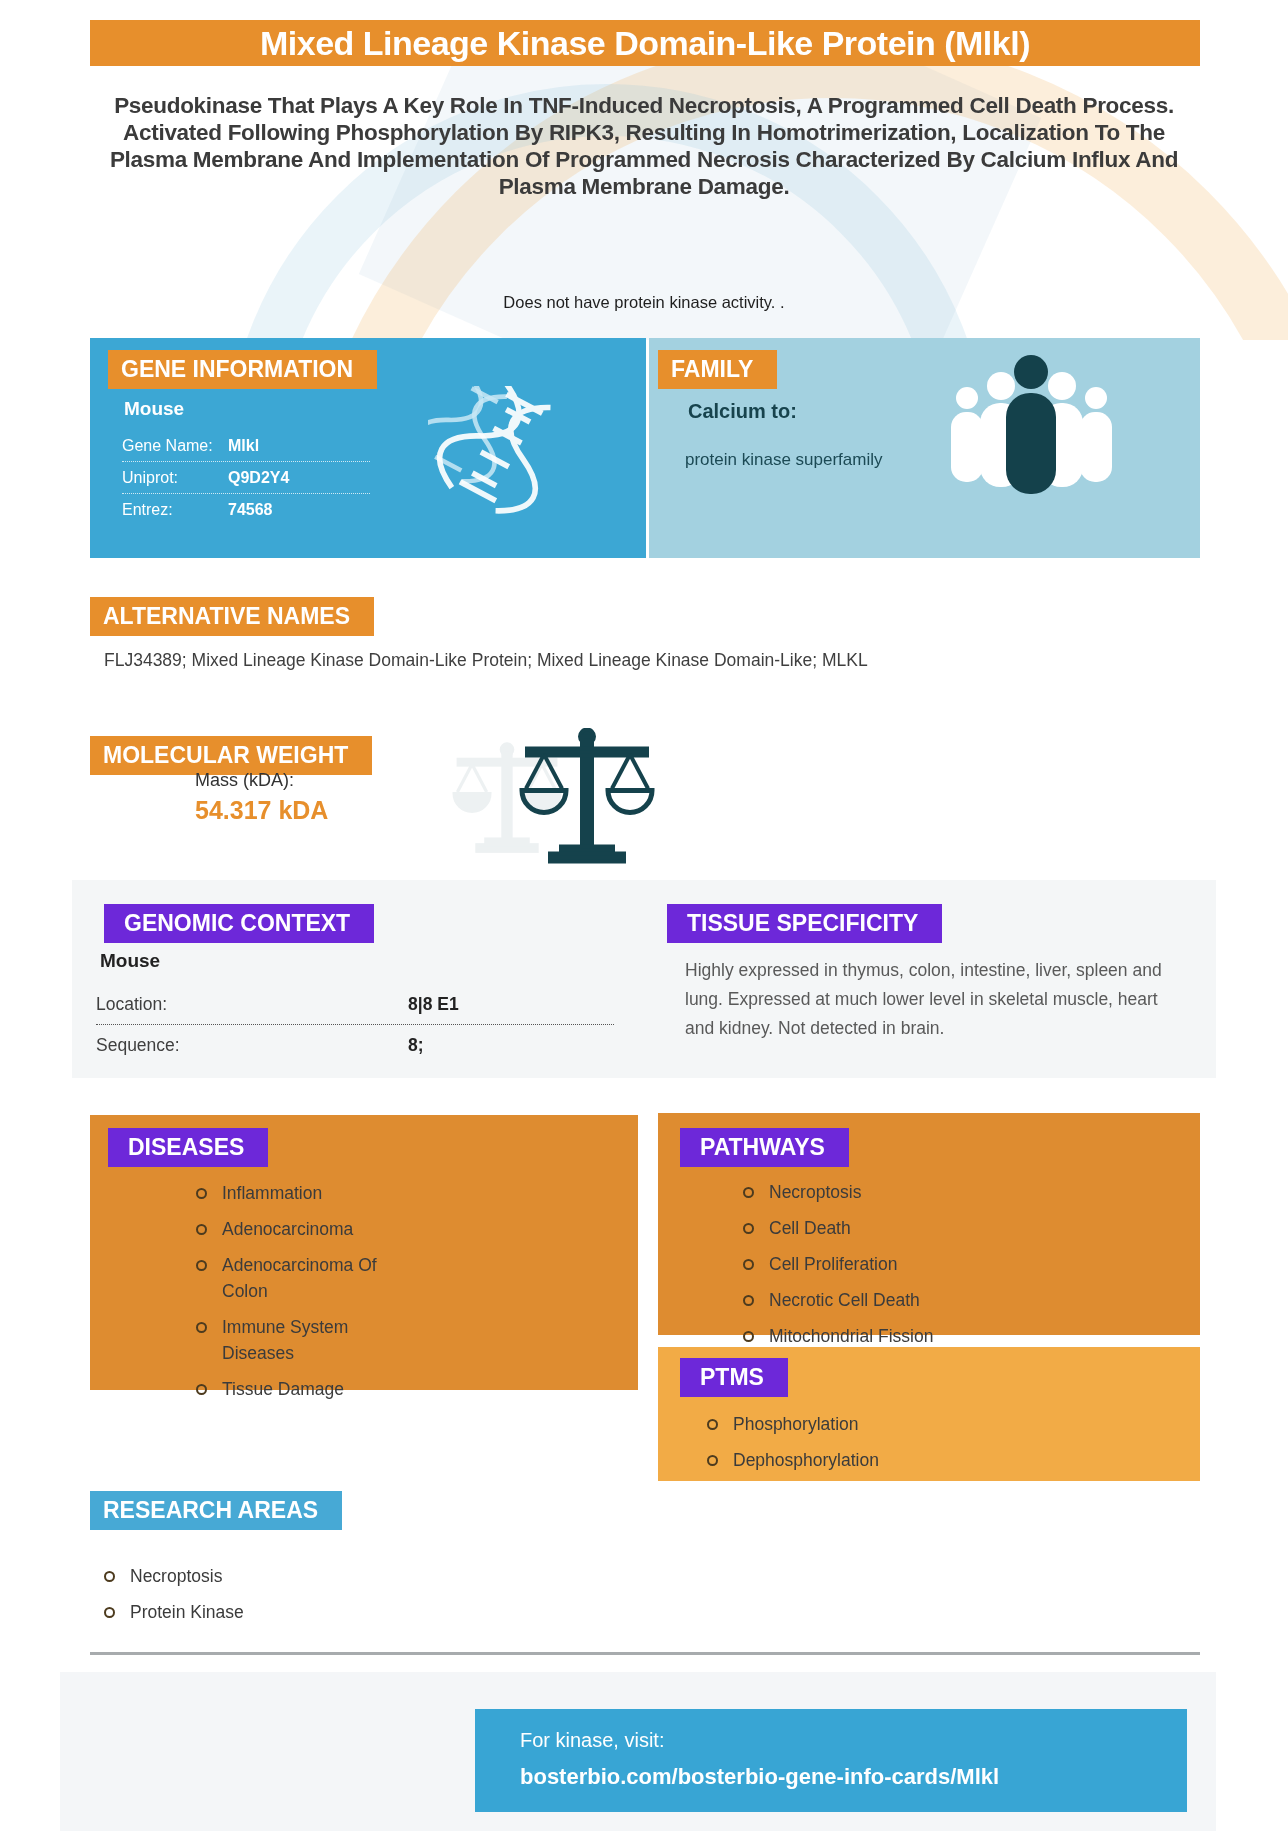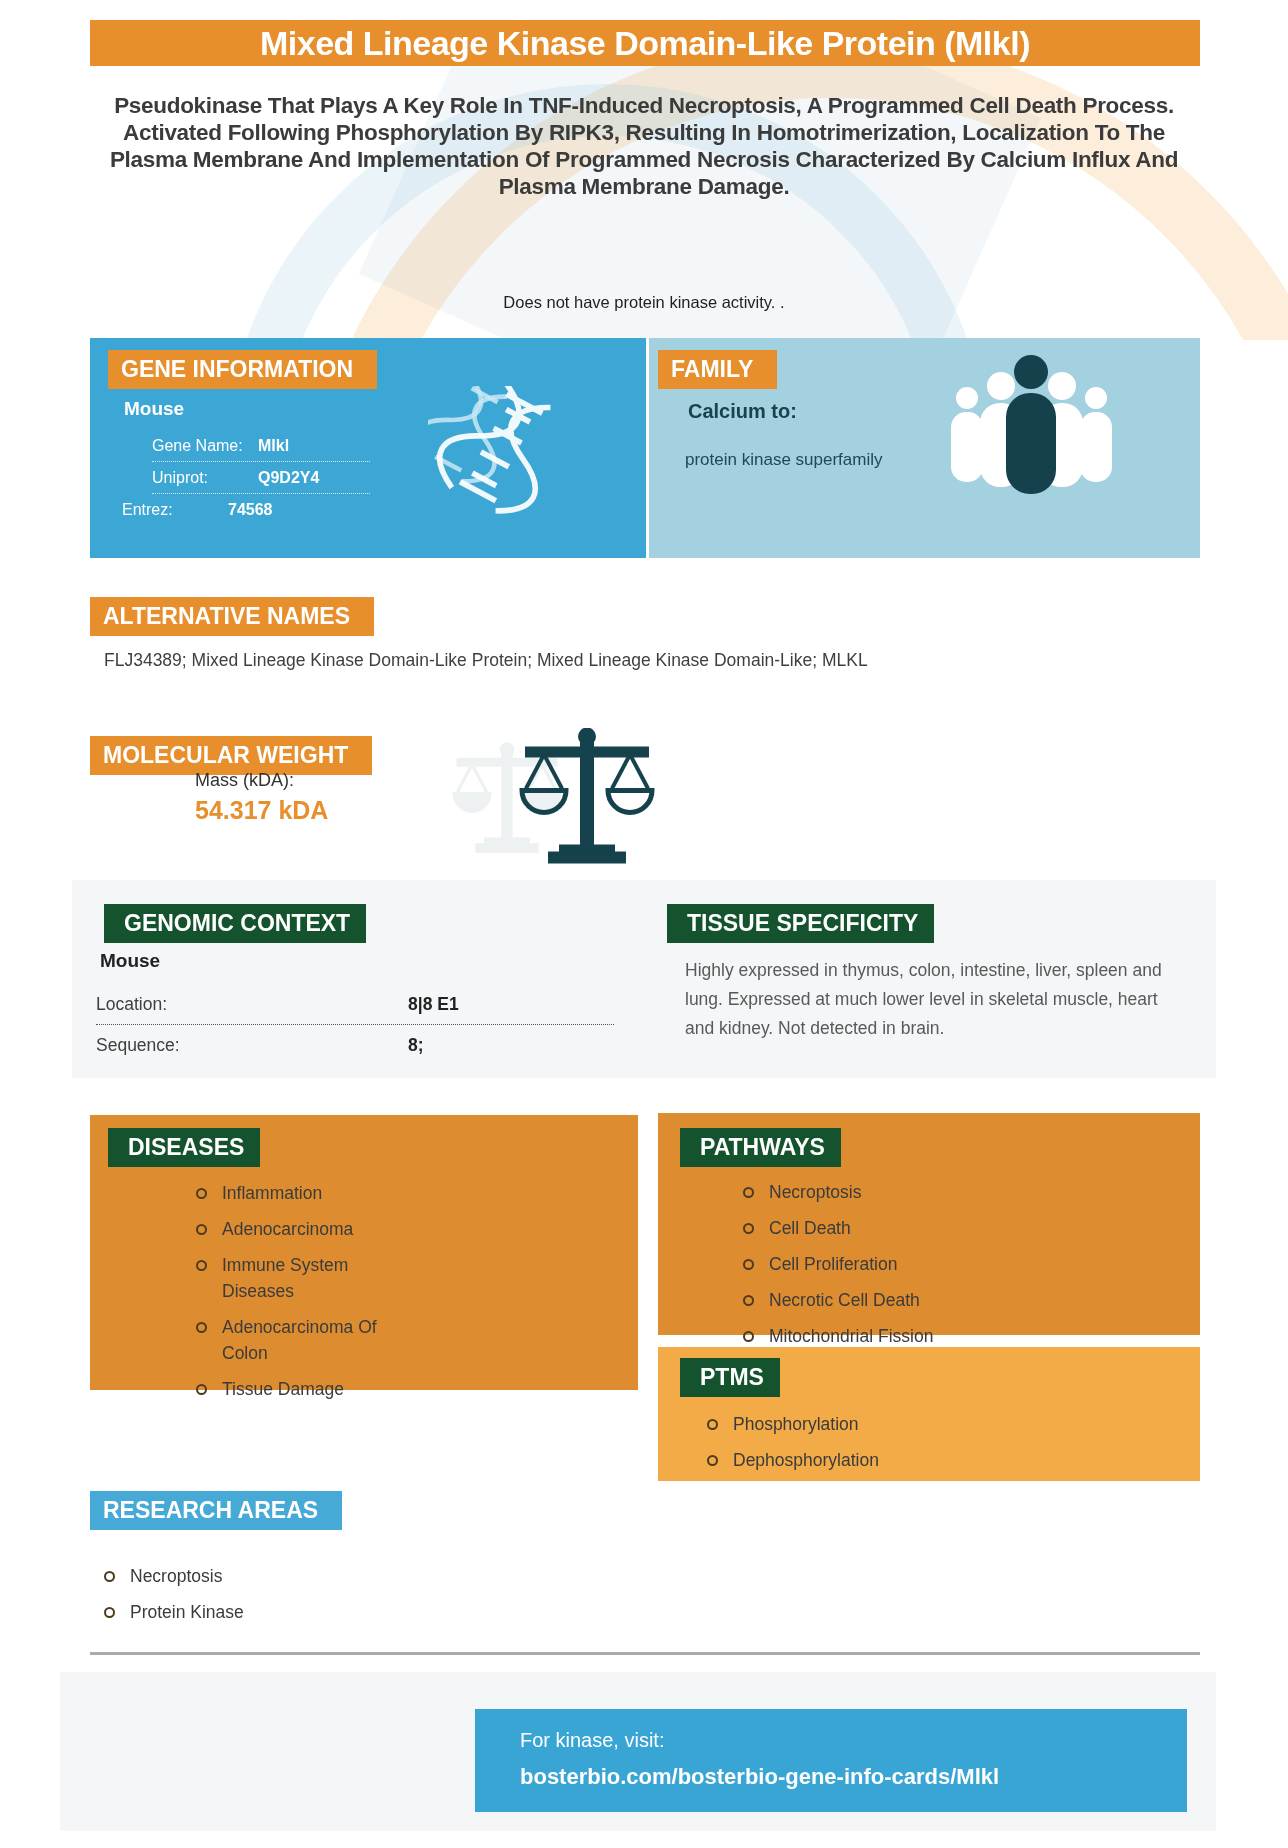--- a/index.html
+++ b/index.html
@@ -19,30 +19,30 @@
                display:flex; align-items:center; justify-content:center; }
   .title-bar .t { color:#fff; font-weight:bold; font-size:34px; letter-spacing:-0.5px; white-space:nowrap; }
 
   .description { position:absolute; left:104px; top:92px; width:1080px; text-align:center;
                  font-size:22.5px; font-weight:bold; color:#3b3b3b; line-height:27px; letter-spacing:-0.3px; }
 
   .note { position:absolute; left:0; top:293px; width:1288px; text-align:center; font-size:16.5px; color:#1f1f1f; }
 
   .hdr { display:inline-block; background:#E78F2C; color:#fff; font-weight:bold; font-size:23px;
          padding:6px 24px 6px 13px; white-space:nowrap; }
-  .hdr.dark { background:#14532d; padding:6px 16px 6px 20px; }
+  .hdr.dark { background:#6d28d9; padding:6px 24px 6px 20px; }
   .hdr.blue { background:#47A9D5; }
 
   
   .panel-gene { position:absolute; left:90px; top:338px; width:556px; height:220px; background:#3CA7D4; }
   .panel-gene .hdr { position:absolute; left:18px; top:12px; }
   .gene-species { position:absolute; left:34px; top:60px; color:#fff; font-weight:bold; font-size:19px; }
   .gene-rows { position:absolute; left:32px; top:92px; width:248px; }
   .grow { display:flex; padding:7px 0 6px 0; font-size:16px; color:#fff; }
-  .grow.dotted { border-bottom:1.5px dotted rgba(255,255,255,0.75);margin-left:30px; }
+  .grow.dotted { border-bottom:1.5px dotted rgba(255,255,255,0.75); }
   .grow .lab { width:106px; }
   .grow .val { font-weight:bold; }
   .dna-wrap { position:absolute; left:338px; top:48px; width:140px; height:135px; }
 
   
   .panel-family { position:absolute; left:649px; top:338px; width:551px; height:220px; background:#A3D1E0; }
   .panel-family .hdr { position:absolute; left:9px; top:12px; }
   .belongs { position:absolute; left:39px; top:62px; color:#17434d; font-weight:bold; font-size:20px; }
   .family-value { position:absolute; left:36px; top:112px; color:#1c4a55; font-size:17px;text-align:right; }
   .people-wrap { position:absolute; left:300px; top:4px; width:165px; height:152px; }
@@ -241,22 +241,22 @@
     </div>
     <div class="hdr dark ts-hdr">TISSUE SPECIFICITY</div>
     <div class="ts-text">Highly expressed in thymus, colon, intestine, liver, spleen and lung. Expressed at much lower level in skeletal muscle, heart and kidney. Not detected in brain.</div>
   </div>
 
   <div class="panel-diseases">
     <div class="hdr dark">DISEASES</div>
     <ul class="blist dis-list">
       <li>Inflammation</li>
       <li>Adenocarcinoma</li>
+      <li>Adenocarcinoma Of Colon</li>
       <li>Immune System Diseases</li>
-      <li>Adenocarcinoma Of Colon</li>
       <li>Tissue Damage</li>
     </ul>
   </div>
 
   <div class="panel-pathways">
     <div class="hdr dark">PATHWAYS</div>
     <ul class="blist path-list">
       <li>Necroptosis</li>
       <li>Cell Death</li>
       <li>Cell Proliferation</li>

